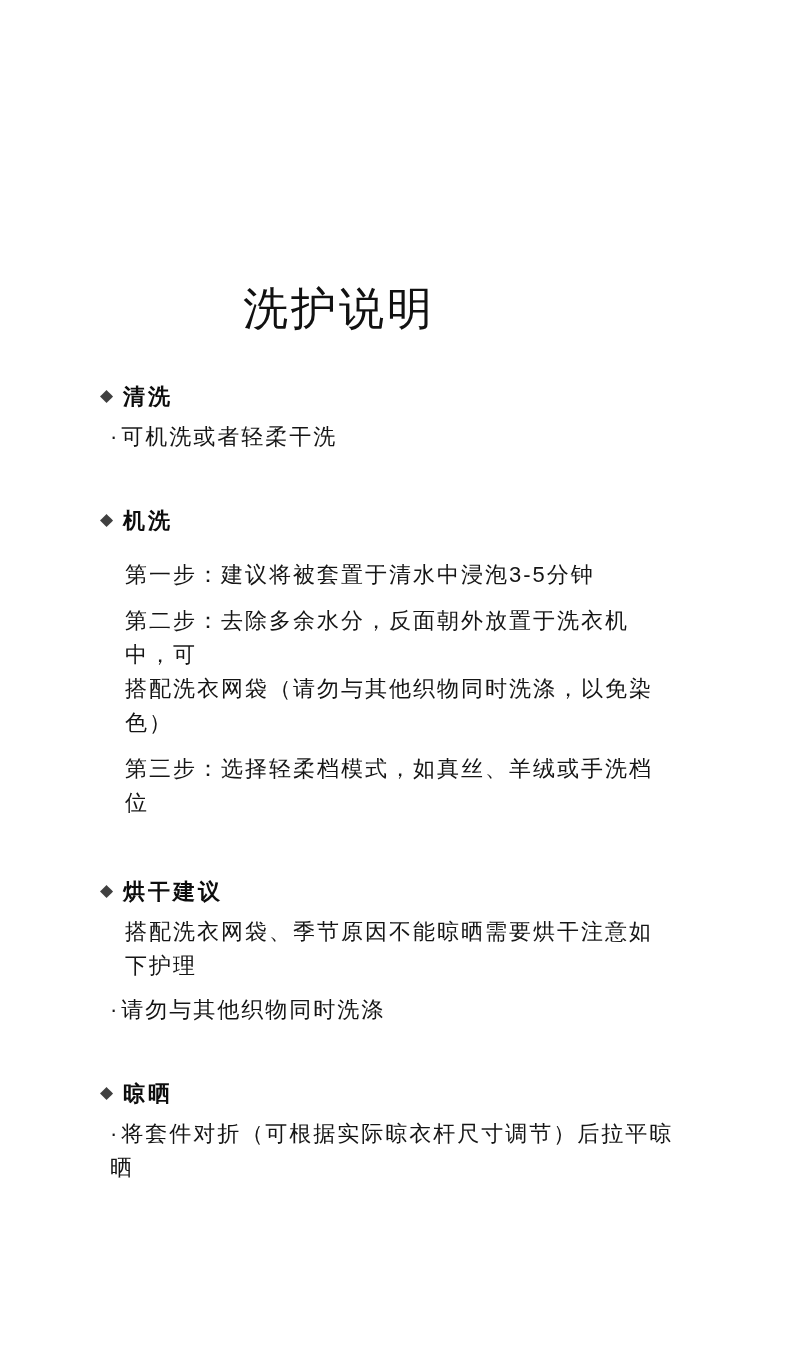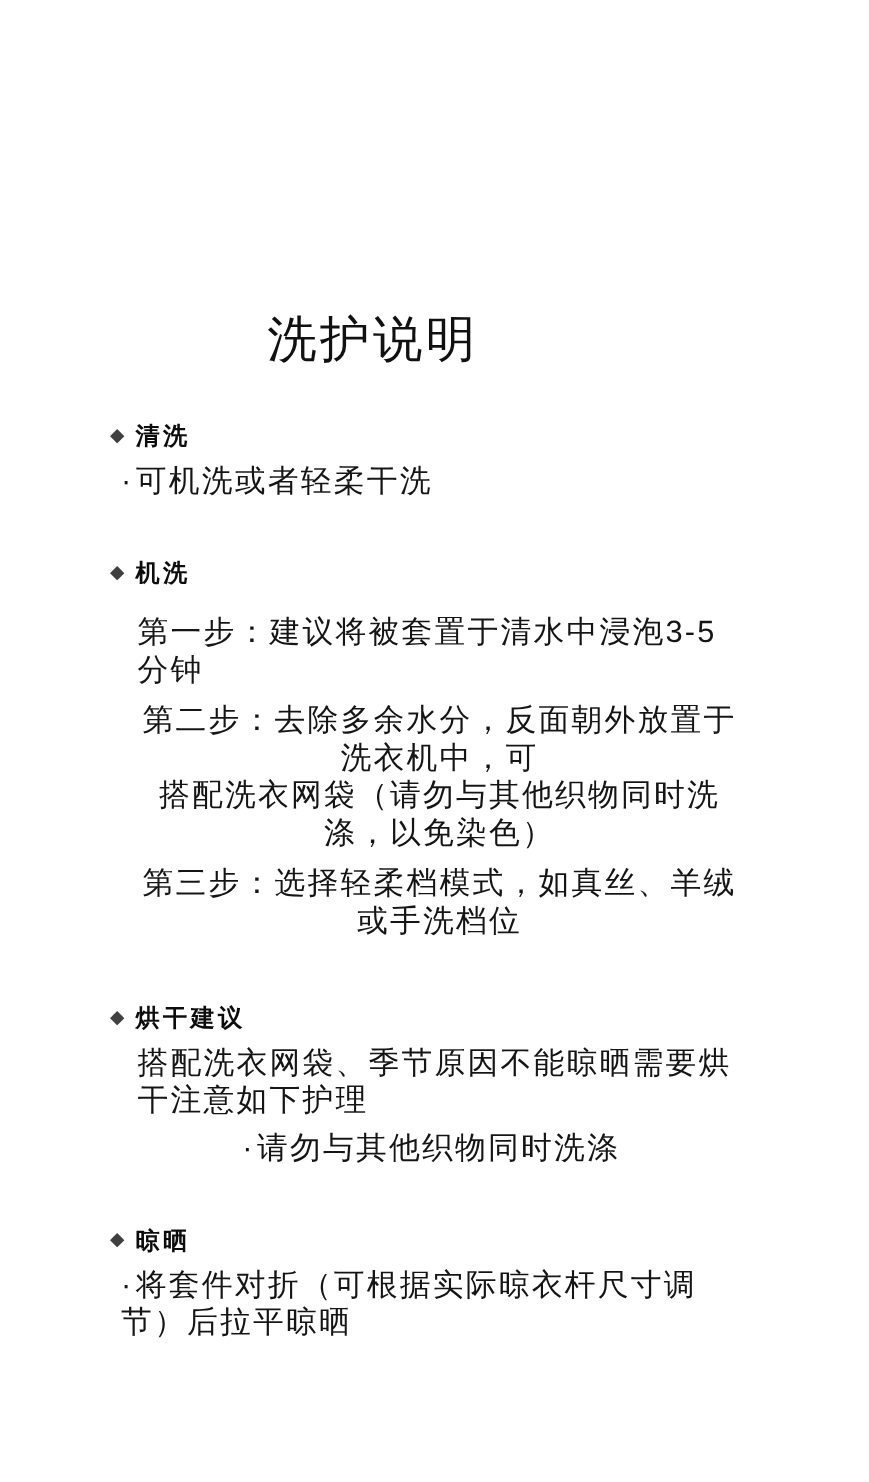--- a/index.html
+++ b/index.html
@@ -40,28 +40,28 @@
   }
   .diamond {
     font-size: 17px;
     color: #404040;
     margin-right: 7px;
     font-weight: 400;
     transform: translateY(-1px);
   }
   .item {
     margin: 0;
-    font-size: 28px;
+    font-size: 22px;
     letter-spacing: 2px;
     line-height: 34px;
     white-space: pre-line;
     color: #151515;
   }
   .sec-heading + .item { margin-top: 8px; }
-  .item + .item { margin-top: 10px; text-align: center; }
+  .item + .item { margin-top: 10px; }
   .sec-jixi .sec-heading + .item { margin-top: 22px; }
   .sec-jixi .item + .item { margin-top: 12px; }
   .item.plain { padding-left: 25px; }
   .item.dot   { padding-left: 10px; }
   .marker { margin-right: 2px; }
 </style>
 </head>
 <body>
 
 <div class="page">

